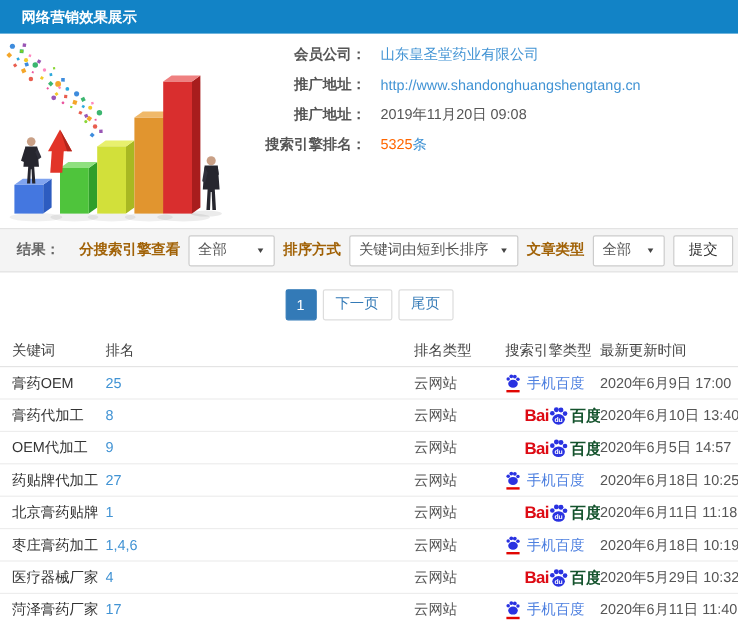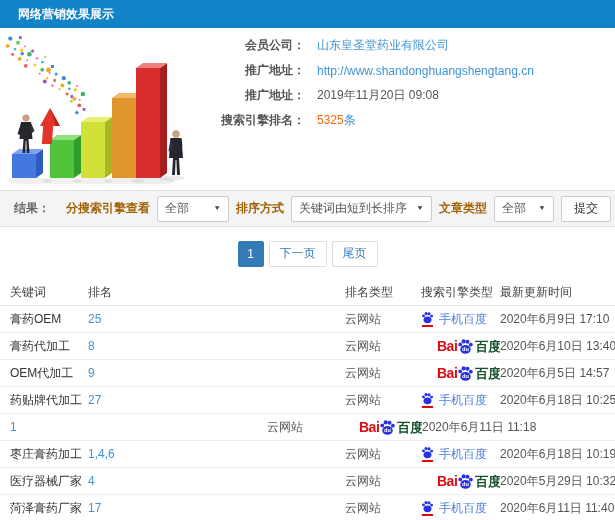--- a/index.html
+++ b/index.html
@@ -243,21 +243,21 @@
     <circle cx="14.8" cy="5.2" r="2.9" fill="#2932e1"></circle>
     <circle cx="19.6" cy="9.4" r="2.7" fill="#2932e1"></circle>
     <ellipse cx="12" cy="16.2" rx="7.4" ry="6.2" fill="#2932e1"></ellipse>
 
   </svg>
               <span style="width:11px;height:2px;background:#e10602;margin-top:1px;"></span>
         </span>
         <span class="mname">手机百度</span>
       </span>
         </span>
-    <span class="cell c-time">2020年6月9日 17:10</span>
+    <span class="cell c-time">2020年6月9日 17:00</span>
   </div>
 
   <div class="trow">
     <span class="cell c-kw">膏药代加工</span>
     <span class="cell c-rank"><a class="lnk">8</a></span>
     <span class="cell c-type">云网站</span>
     <span class="cell c-eng">
           <span class="baidu-logo">
         <span class="bai">Bai</span>
             <svg width="17" height="17" viewBox="0 0 24 24">
@@ -312,20 +312,21 @@
   </svg>
               <span style="width:11px;height:2px;background:#e10602;margin-top:1px;"></span>
         </span>
         <span class="mname">手机百度</span>
       </span>
         </span>
     <span class="cell c-time">2020年6月18日 10:25</span>
   </div>
 
   <div class="trow">
+    <span class="cell c-kw">北京膏药贴牌</span>
     <span class="cell c-rank"><a class="lnk">1</a></span>
     <span class="cell c-type">云网站</span>
     <span class="cell c-eng">
           <span class="baidu-logo">
         <span class="bai">Bai</span>
             <svg width="17" height="17" viewBox="0 0 24 24">
     <circle cx="4.6" cy="9" r="2.7" fill="#2932e1"></circle>
     <circle cx="9.4" cy="4.8" r="2.9" fill="#2932e1"></circle>
     <circle cx="14.8" cy="5.2" r="2.9" fill="#2932e1"></circle>
     <circle cx="19.6" cy="9.4" r="2.7" fill="#2932e1"></circle>

